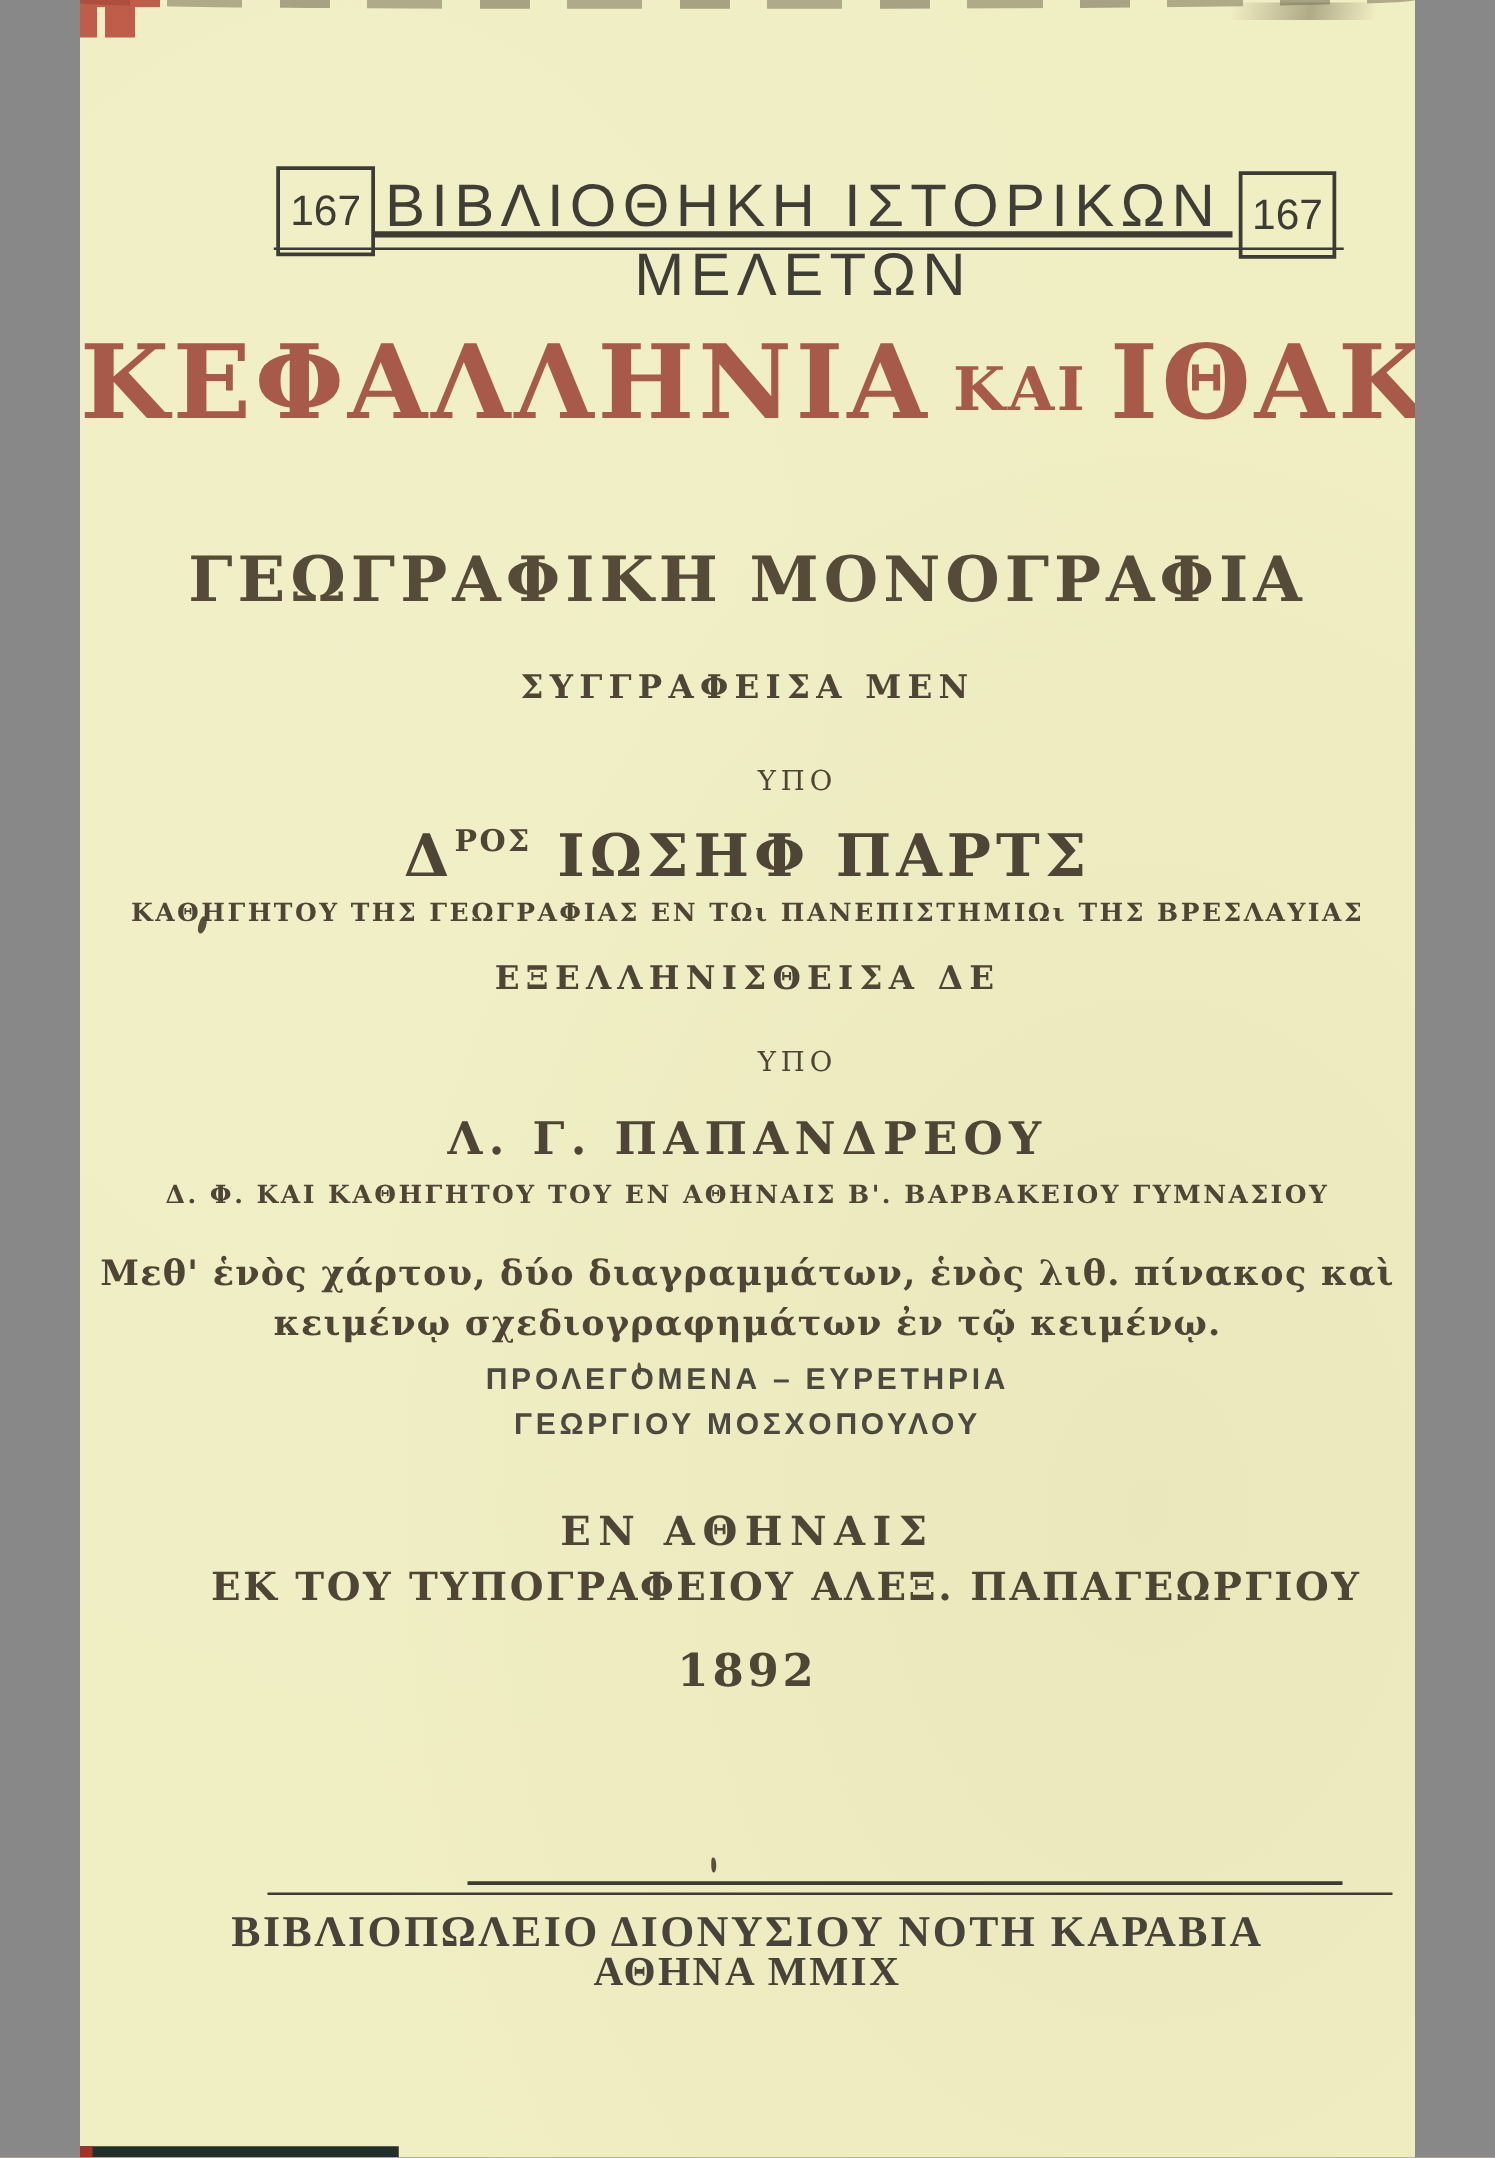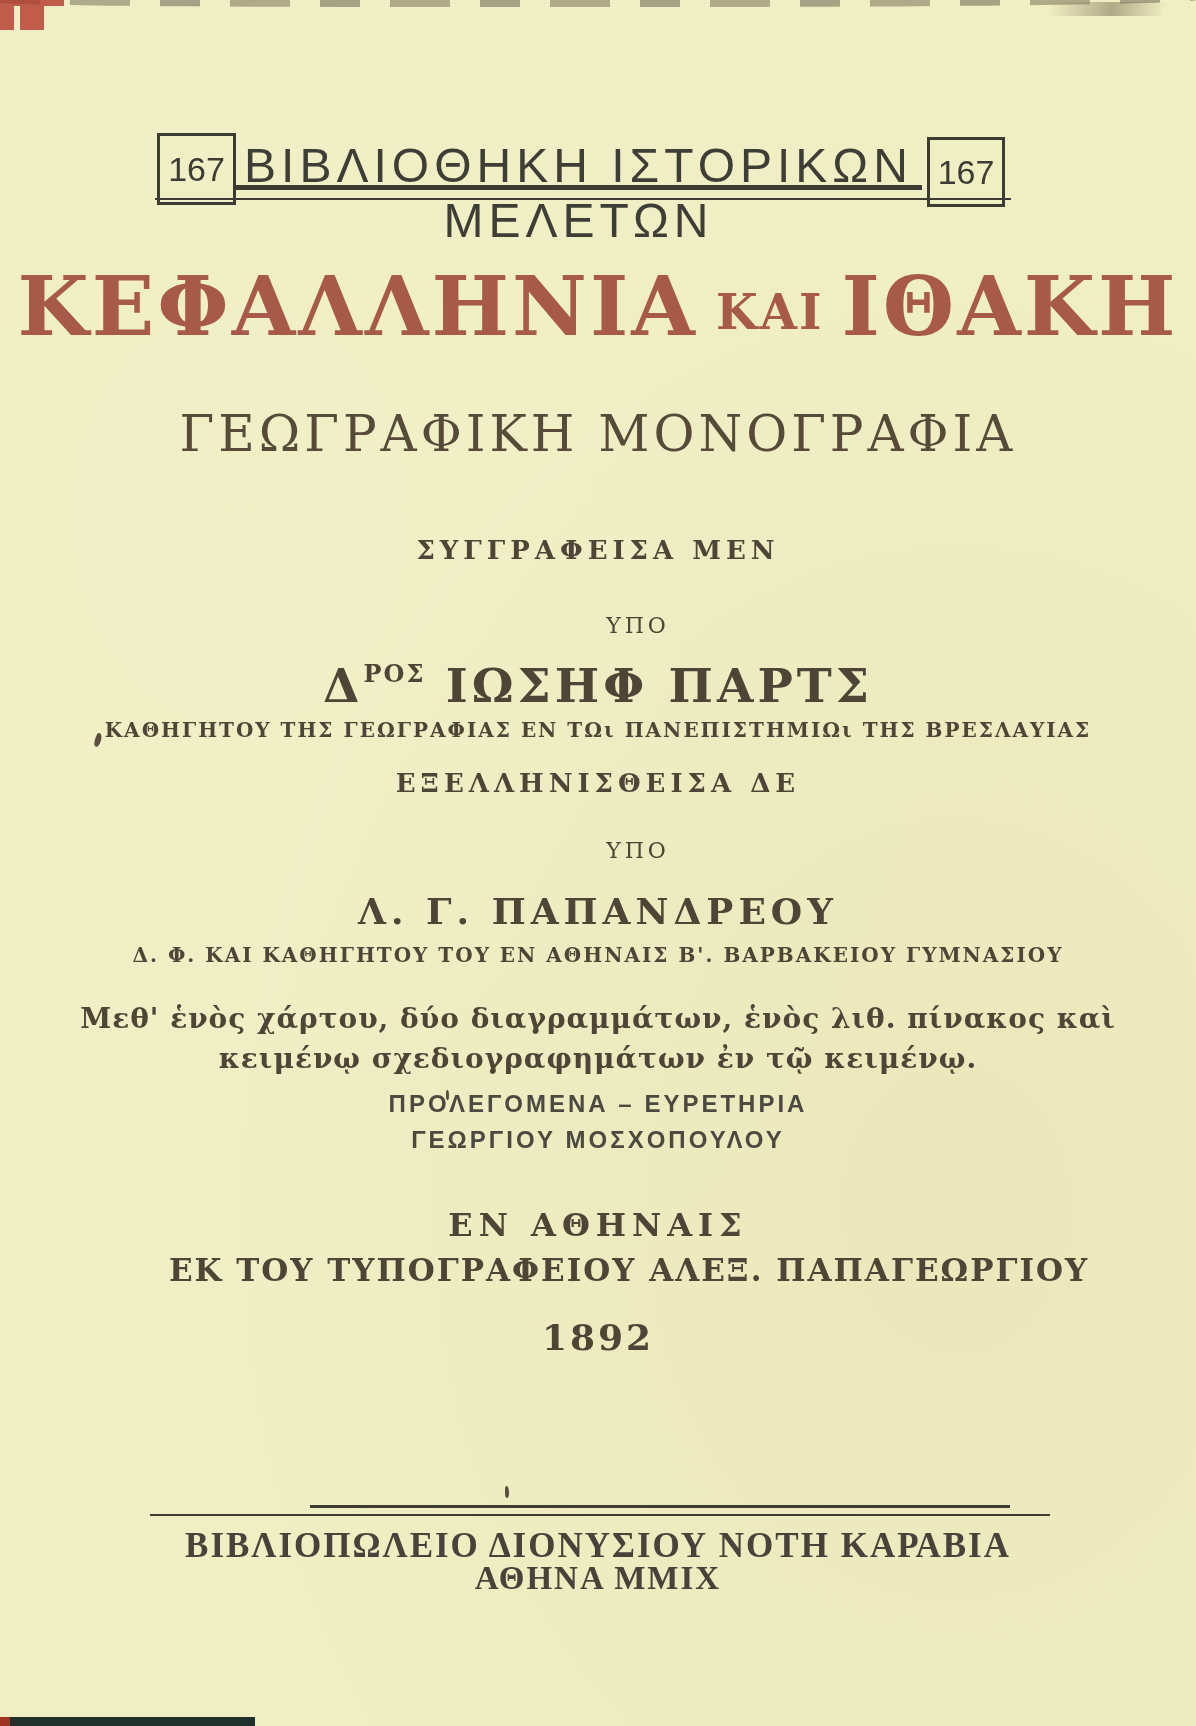--- a/index.html
+++ b/index.html
@@ -1,18 +1,18 @@
 <!DOCTYPE html>
 <html style="--paper: #f0eec3; --accent: #a85a4a; --ink: #4f4537;"><head>
 <meta charset="utf-8">
 <style>
   html,body{margin:0;padding:0;background:#888;}
   .page{
     position:relative;
-    width:1196px;height:1726px;
+    width:1068px;height:1726px;
     margin:0 auto;
     background:
       radial-gradient(ellipse at 20% 30%, rgba(255,255,255,0.06), transparent 60%),
       radial-gradient(ellipse at 80% 70%, rgba(120,110,40,0.05), transparent 55%),
       var(--paper,#f0eec3);
     overflow:hidden;
     font-family:"DejaVu Serif","Liberation Serif",serif;
     color:var(--ink,#4f4537);
   }
   
@@ -34,21 +34,21 @@
 
   
   .series-box{position:absolute;border:3px solid #3c3c34;display:flex;align-items:center;justify-content:center;
     font-family:"Liberation Sans","DejaVu Sans",sans-serif;font-size:34px;color:#3c3c34;}
   .series-title{position:absolute;top:138px;left:235px;width:687px;text-align:center;
     font-family:"Liberation Sans","DejaVu Sans",sans-serif;font-size:48px;letter-spacing:5px;color:#3e3e36;}
   .rule{position:absolute;background:#3c3c34;}
 
   .main-title{top:258px;color:var(--accent,#a85a4a);font-size:82px;font-weight:bold;letter-spacing:3px;white-space:nowrap;}
   .main-title .small-kai{font-size:48px;letter-spacing:2px;padding:0 18px;vertical-align:6px;}
-  .subtitle{top:405px;font-size:50px;font-weight:normal;letter-spacing:4px;color:#564a39;}
+  .subtitle{top:434px;font-size:50px;font-weight:bold;letter-spacing:4px;color:#564a39;}
 
   .label-sm{font-size:26px;font-weight:bold;letter-spacing:5px;}
   .label-xs{font-size:22px;font-weight:normal;letter-spacing:4px;padding-left:40px;}
   .author-name{top:658px;font-size:47px;font-weight:bold;letter-spacing:4px;}
   .author-name sup{font-size:24px;letter-spacing:2px;vertical-align:20px;}
   .role-line{font-size:20px;font-weight:bold;letter-spacing:2px;}
   .translator-name{top:890px;font-size:36px;font-weight:bold;letter-spacing:5px;}
   .note-line{font-size:28px;font-weight:bold;letter-spacing:1px;}
   .modern-line{font-family:"Liberation Sans","DejaVu Sans",sans-serif;font-size:24px;font-weight:bold;letter-spacing:3px;color:#4c4a40;}
   .imprint-place{top:1206px;font-size:32px;font-weight:bold;letter-spacing:6px;}

